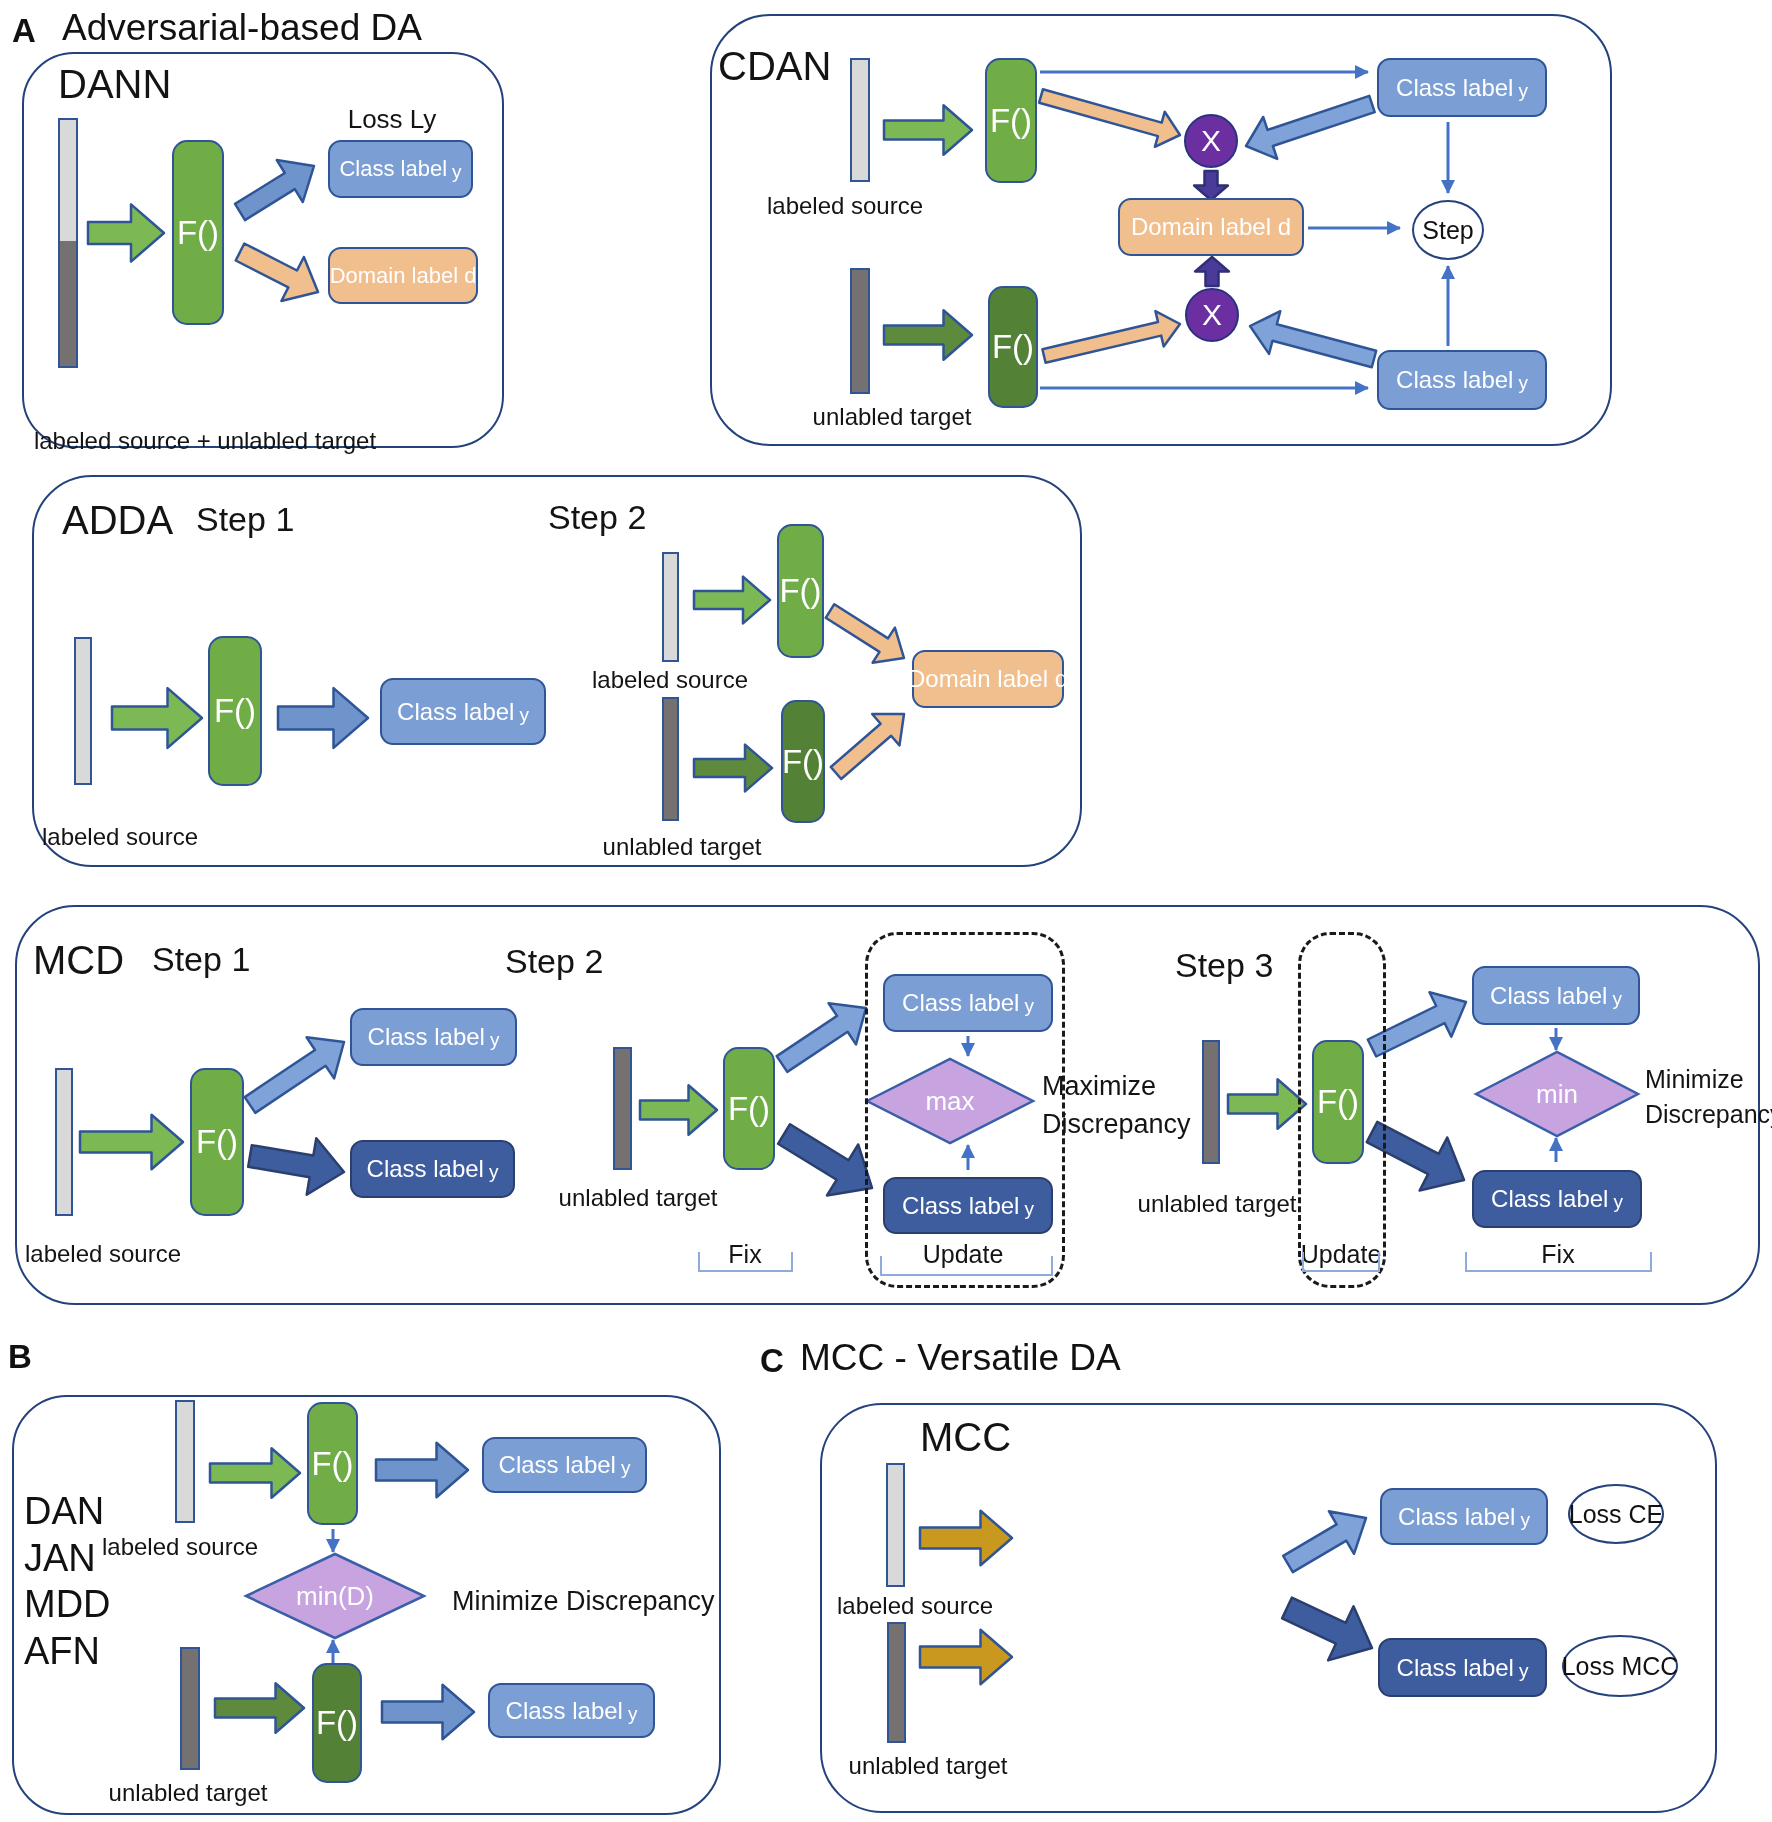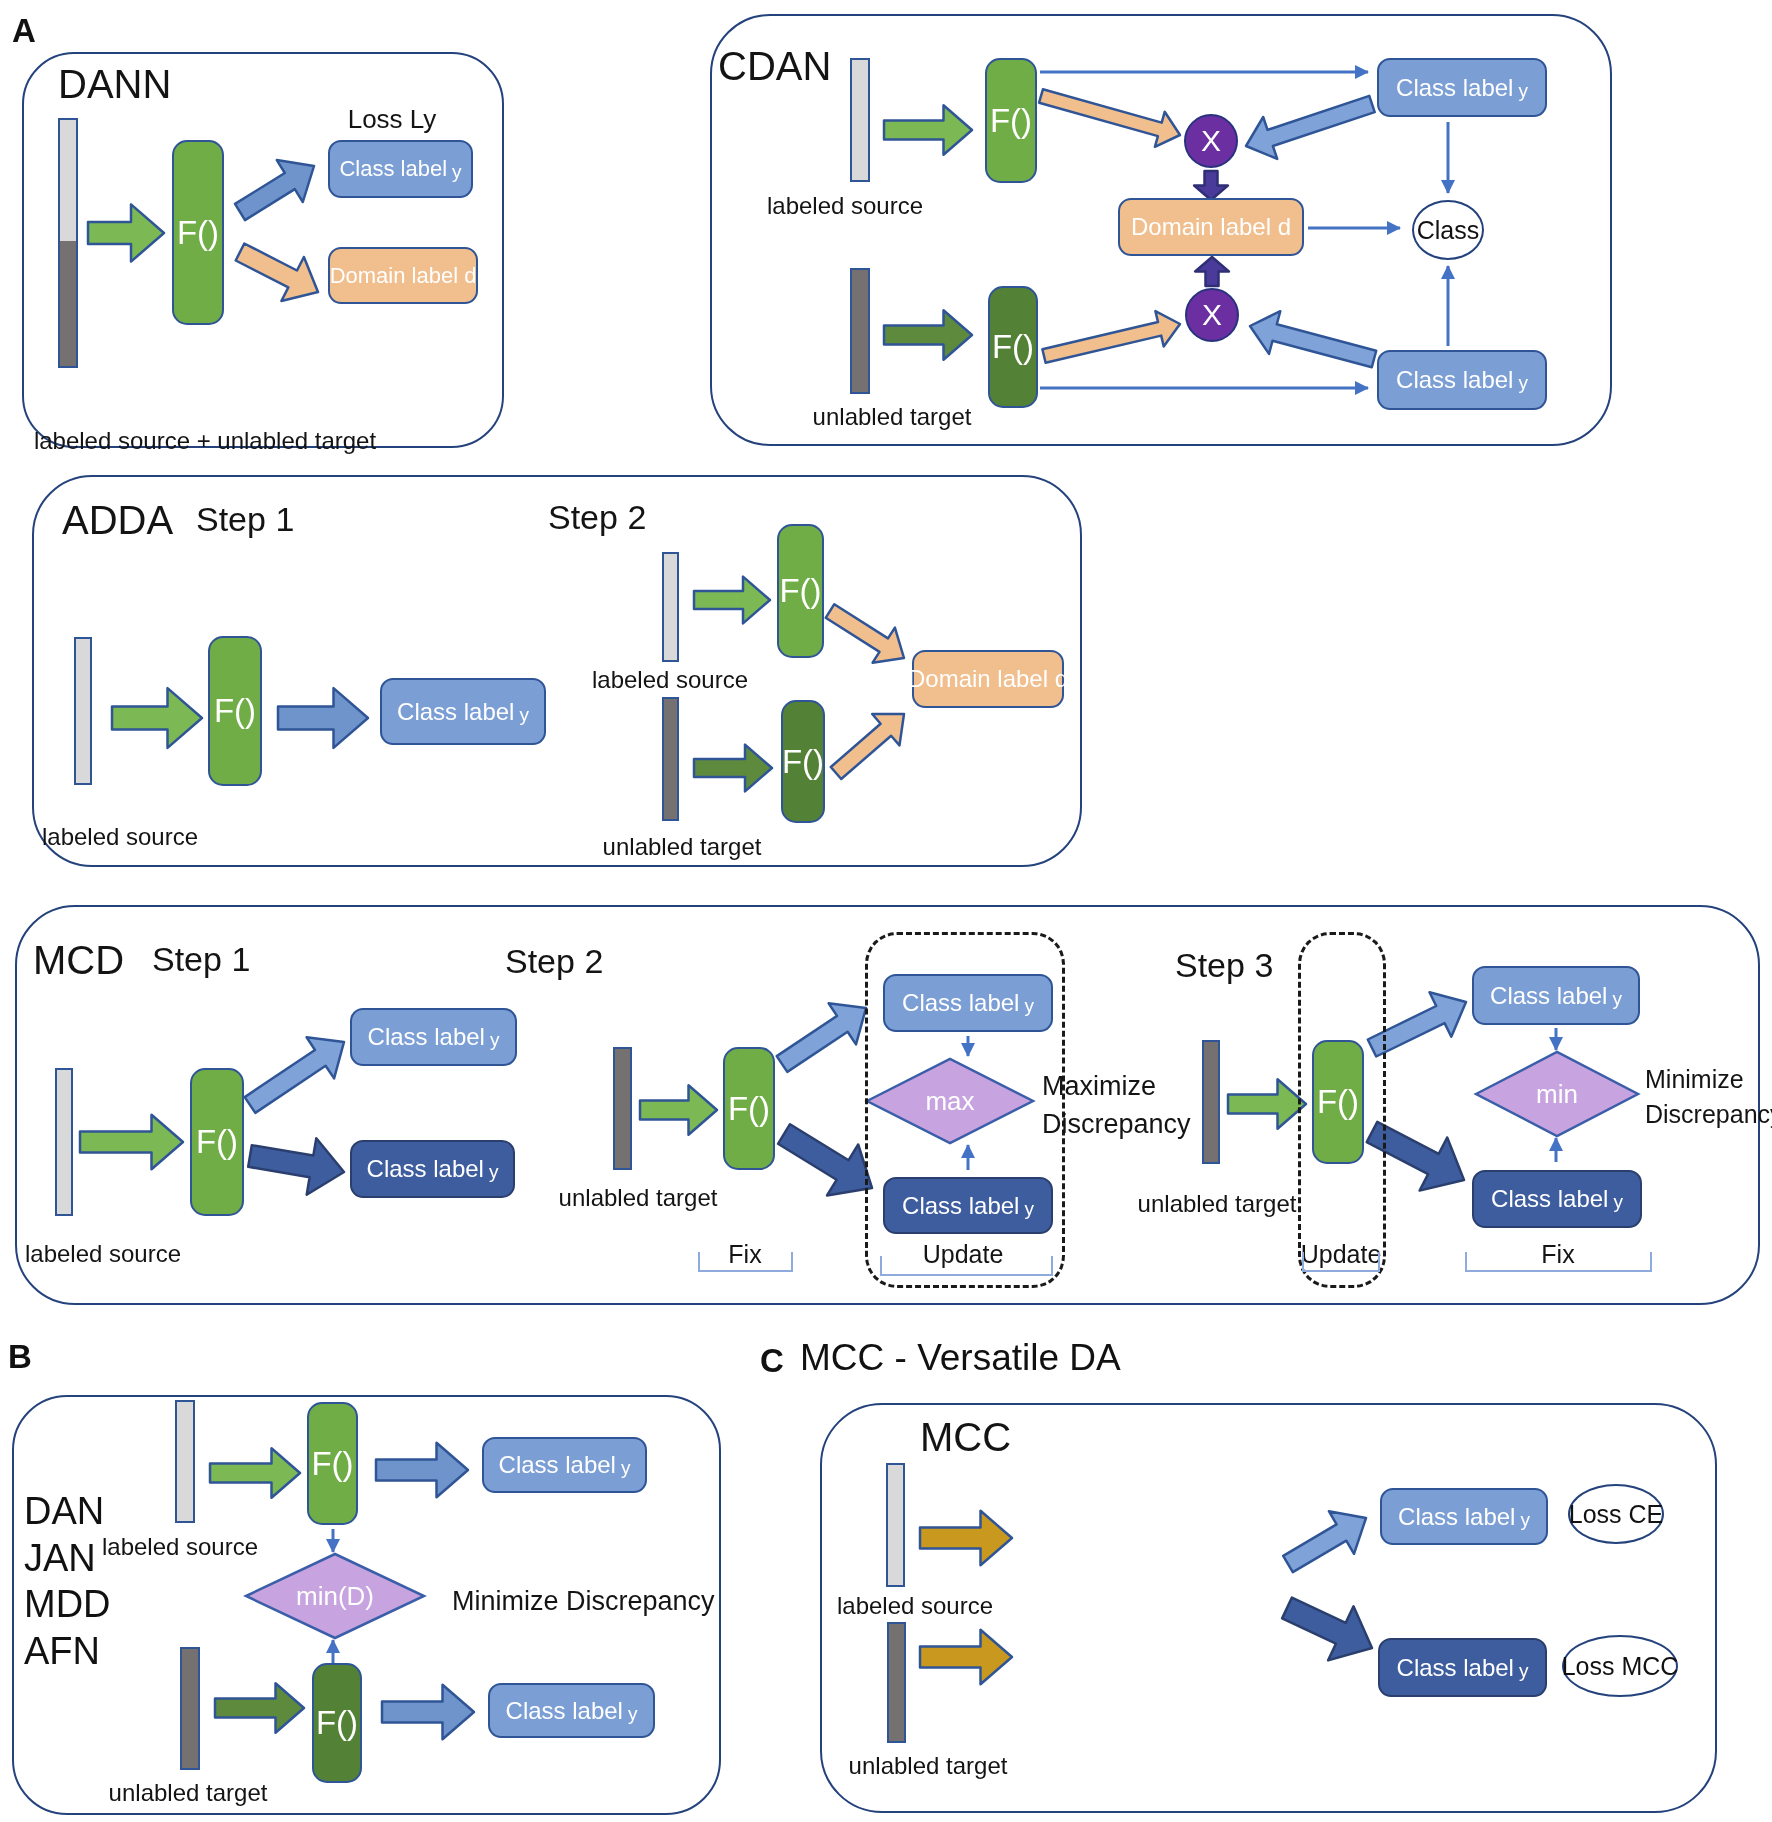--- a/index.html
+++ b/index.html
@@ -105,20 +105,21 @@
         <line x1="1556" y1="1162" x2="1556" y2="1138" stroke="#4472C4" stroke-width="3" marker-end="url(#ah)"></line>
         <line x1="333" y1="1529" x2="333" y2="1552" stroke="#4472C4" stroke-width="3" marker-end="url(#ah)"></line>
         <line x1="333" y1="1666" x2="333" y2="1640" stroke="#4472C4" stroke-width="3" marker-end="url(#ah)"></line>
         <polygon points="867,1101 950,1059 1033,1101 950,1143" fill="#C7A4E0" stroke="#3A5EA8" stroke-width="2.5"></polygon>
         <polygon points="1476,1094 1557,1052 1638,1094 1557,1136" fill="#C7A4E0" stroke="#3A5EA8" stroke-width="2.5"></polygon>
         <polygon points="246,1596 335,1554 424,1596 335,1638" fill="#C7A4E0" stroke="#3A5EA8" stroke-width="2.5"></polygon>
       </g>
   </svg>
 
   <div class="el hdr-letter" style="left:12px;top:12px;">A</div>
+  <div class="el hdr-title" style="left:62px;top:7px;">Adversarial-based DA</div>
   <div class="el hdr-letter" style="left:8px;top:1338px;">B</div>
   <div class="el hdr-letter" style="left:760px;top:1342px;">C</div>
   <div class="el hdr-title" style="left:800px;top:1337px;">MCC - Versatile DA</div>
 
   <div class="el ttl" style="left:58px;top:62px;">DANN</div>
   <div class="el splitbar" style="left:58px;top:118px;width:20px;height:250px;">
     <div class="t"></div>
     <div class="b"></div>
   </div>
   <div class="el fbox" style="left:172px;top:140px;width:52px;height:185px;">
@@ -145,21 +146,21 @@
       <span>X</span>
     </div>
   <div class="el bx lb" style="left:1377px;top:58px;width:170px;height:59px;">
     <span>Class label</span>
       <span class="sub">y</span>
   </div>
   <div class="el bx or" style="left:1118px;top:198px;width:186px;height:58px;">
     <span>Domain label d</span>
   </div>
   <div class="el ell" style="left:1412px;top:200px;width:72px;height:60px;">
-      <span>Class</span>
+      <span>Step</span>
     </div>
   <div class="el xc" style="left:1185px;top:288px;width:54px;height:54px;">
       <span>X</span>
     </div>
   <div class="el bar dk" style="left:850px;top:268px;width:20px;height:126px;"></div>
   <div class="el cap" style="left:892px;top:403px;">unlabled target</div>
   <div class="el fbox dk" style="left:988px;top:286px;width:50px;height:122px;">
       <span>F()</span>
     </div>
   <div class="el bx lb" style="left:1377px;top:350px;width:170px;height:60px;">

